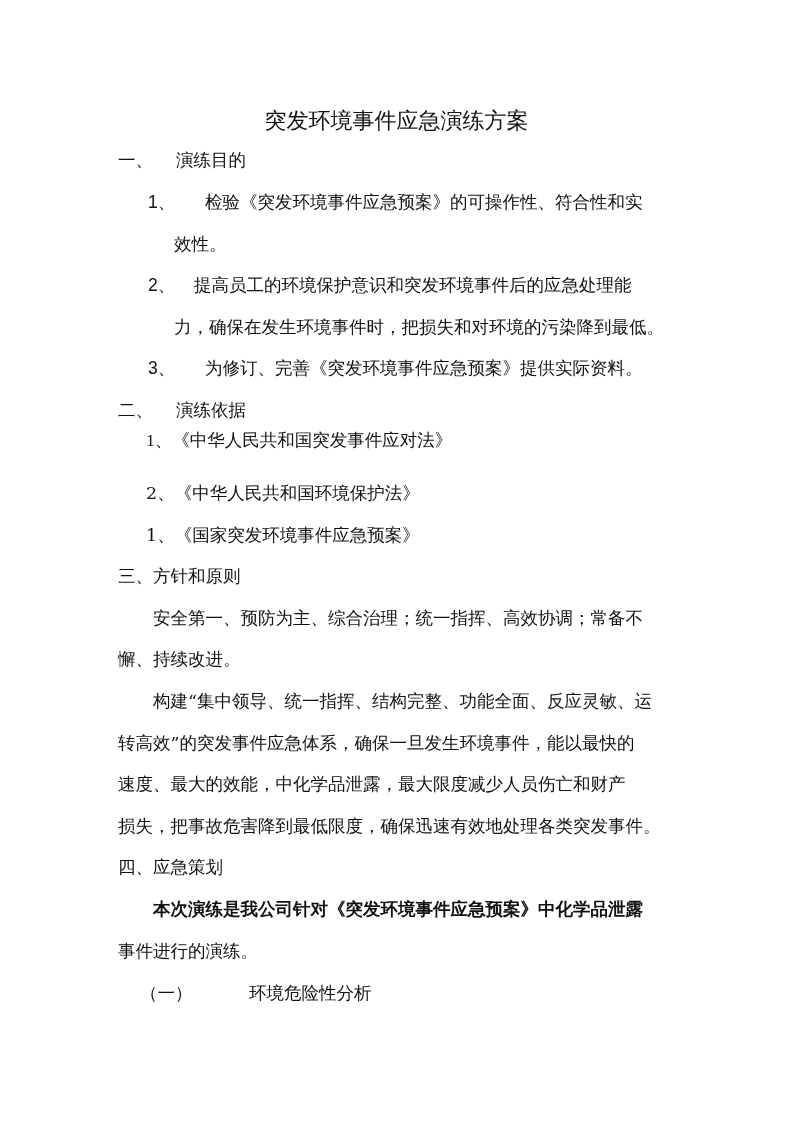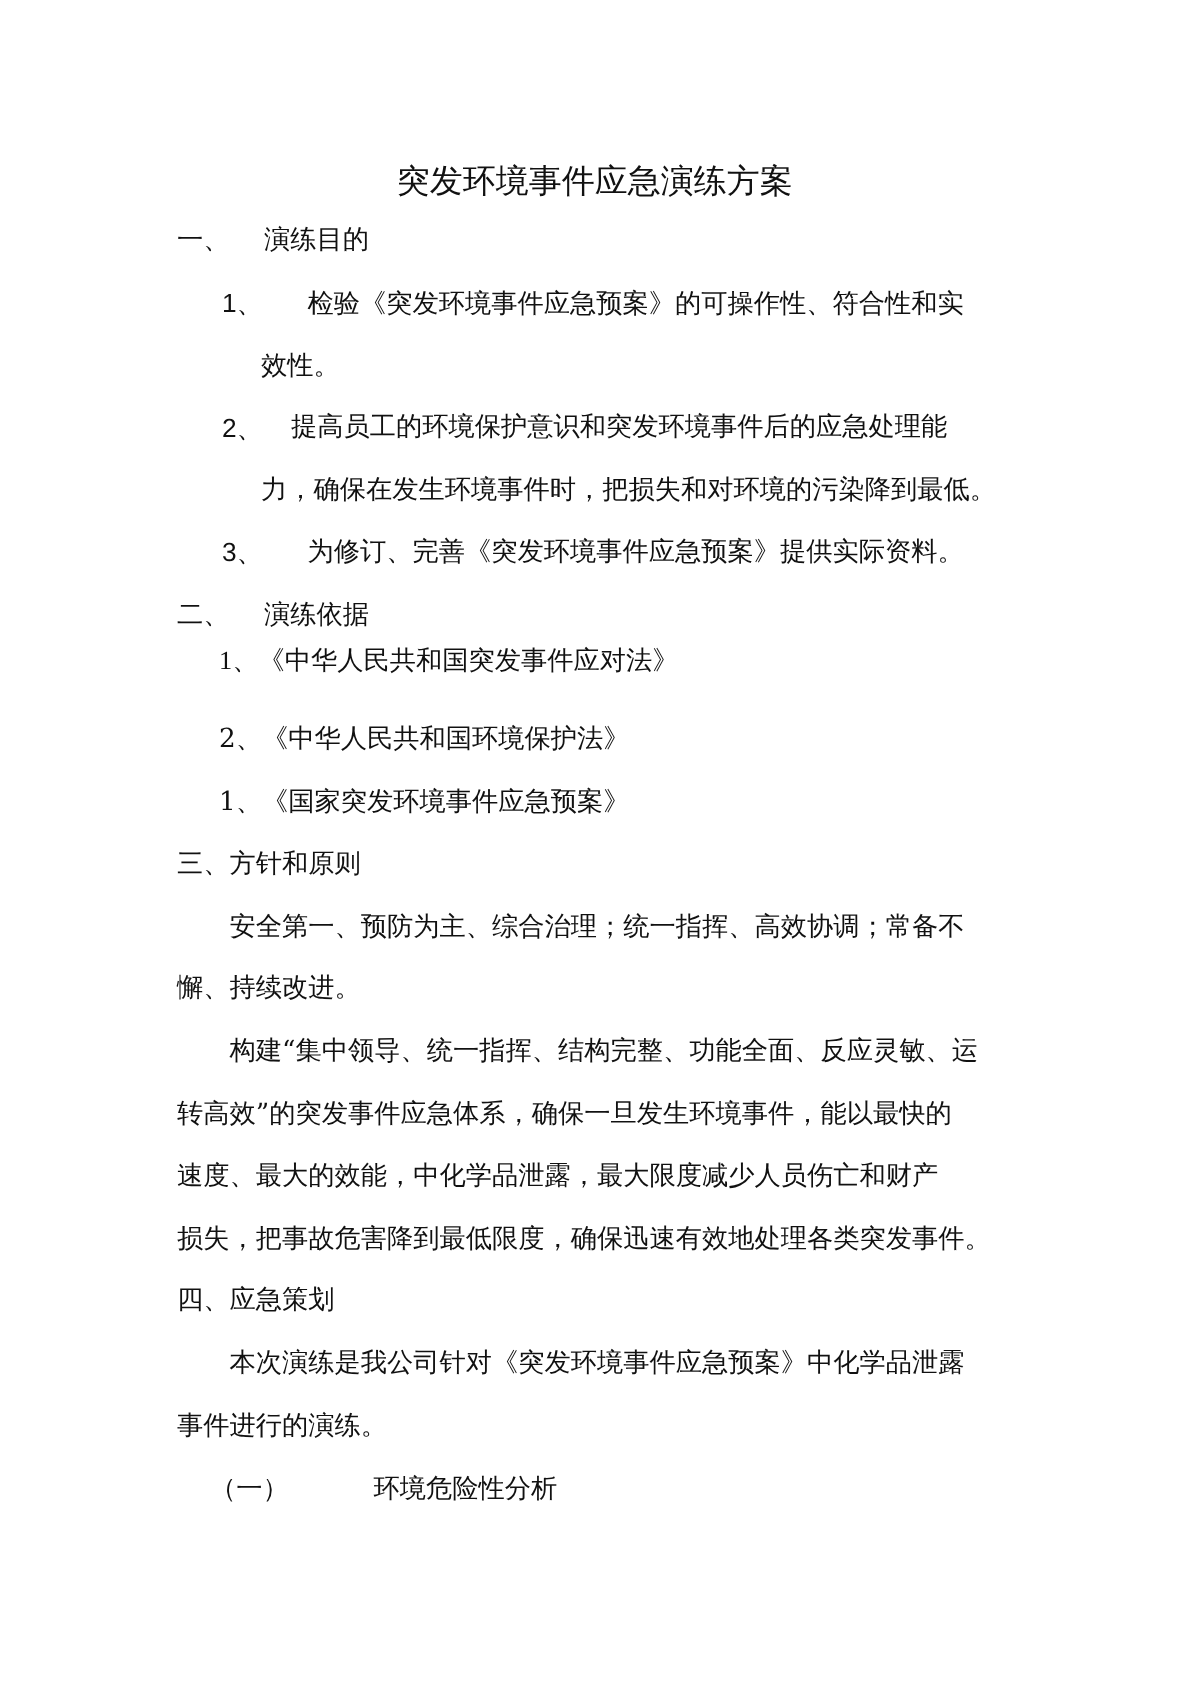--- a/index.html
+++ b/index.html
@@ -41,17 +41,17 @@
 <div class="line" style="left:118px; top:568px;">三、方针和原则</div>
 <div class="line" style="left:153px; top:610px;">安全第一、预防为主、综合治理；统一指挥、高效协调；常备不</div>
 <div class="line" style="left:118px; top:651px;">懈、持续改进。</div>
 
 <div class="line" style="left:153px; top:693px;">构建“集中领导、统一指挥、结构完整、功能全面、反应灵敏、运</div>
 <div class="line" style="left:118px; top:735px;">转高效”的突发事件应急体系，确保一旦发生环境事件，能以最快的</div>
 <div class="line" style="left:118px; top:776px;">速度、最大的效能，中化学品泄露，最大限度减少人员伤亡和财产</div>
 <div class="line" style="left:118px; top:818px;">损失，把事故危害降到最低限度，确保迅速有效地处理各类突发事件。</div>
 
 <div class="line" style="left:118px; top:859px;">四、应急策划</div>
-<div class="line" style="left:153px; top:901px;">本次演练是我公司针对《突发环境事件应急预案》中化学品泄露</div>
+<div class="line" style="left:153px; top:901px;font-weight:bold;">本次演练是我公司针对《突发环境事件应急预案》中化学品泄露</div>
 <div class="line" style="left:118px; top:943px;">事件进行的演练。</div>
 
 <div class="line" style="left:140px; top:985px;">（一）</div>
 <div class="line" style="left:205px; top:985px;margin-left:44px;">环境危险性分析</div>
 
 </body></html>

